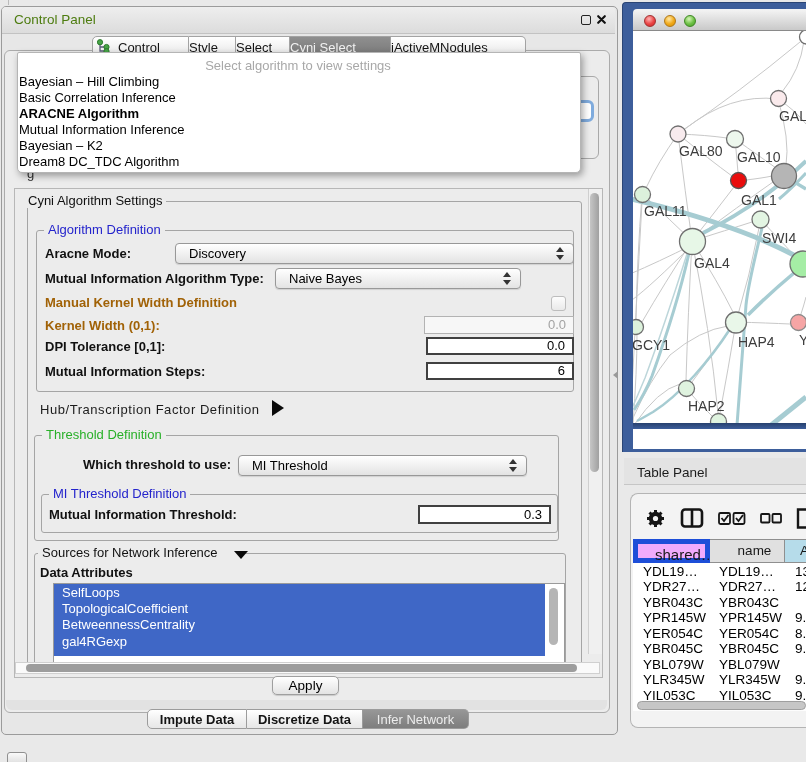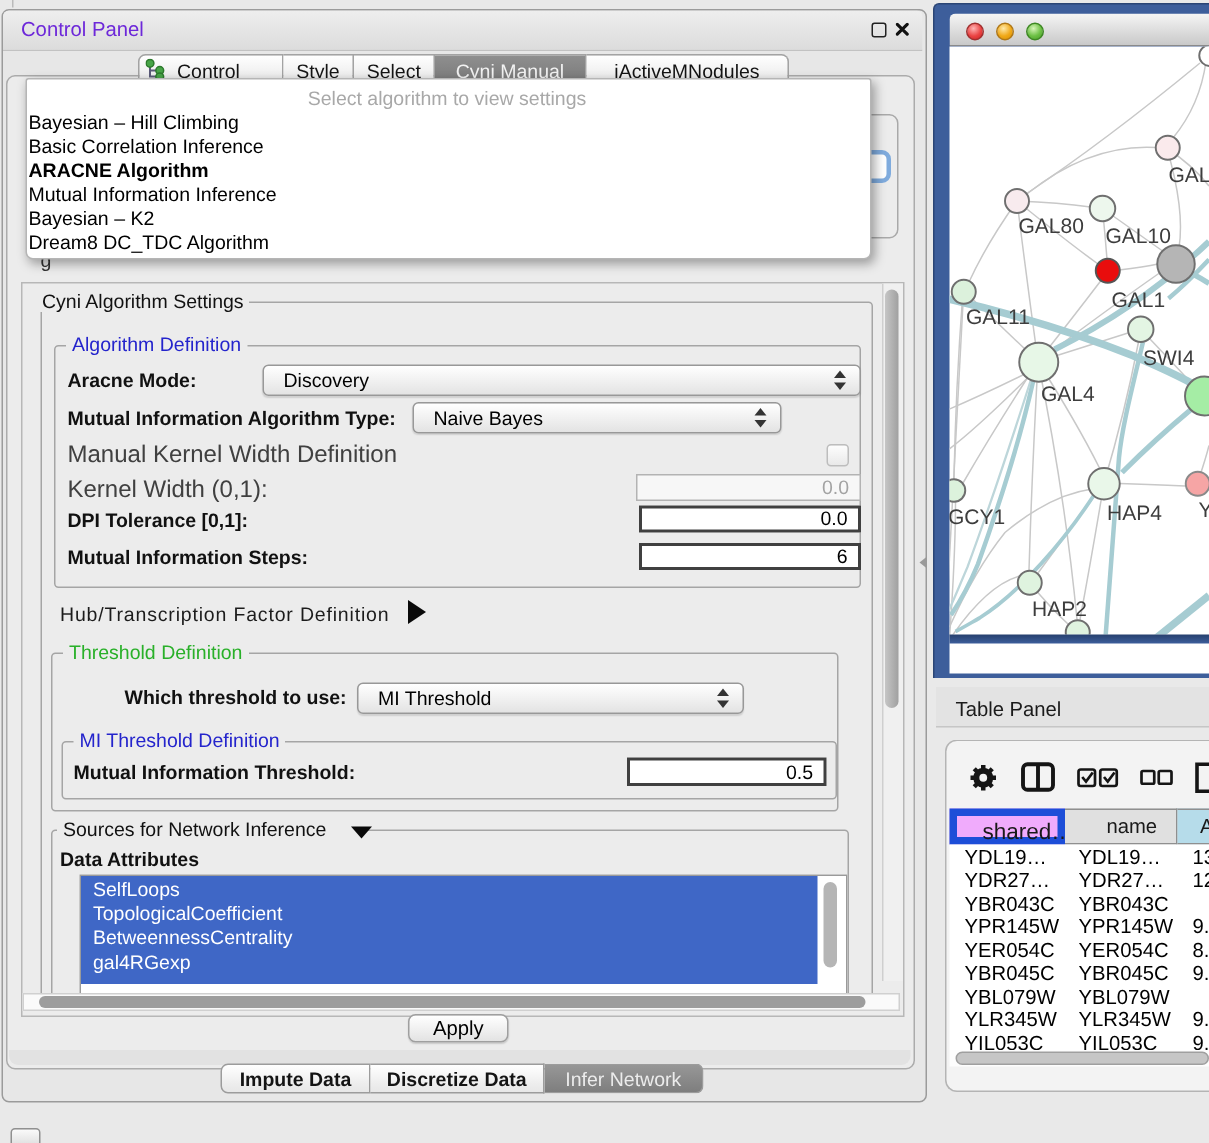--- a/index.html
+++ b/index.html
@@ -1,52 +1,52 @@
 <!DOCTYPE html>
 <html><head><meta charset="utf-8"><style>
 html,body{margin:0;padding:0;width:806px;height:762px;background:#e9e9e9;overflow:hidden}
 body{font-family:"Liberation Sans",sans-serif;position:relative}
 .a{position:absolute}
 .lbl{position:absolute;font-size:13px;font-weight:bold;color:#111;white-space:nowrap}
-.glbl{position:absolute;font-size:16px;font-weight:normal;color:#404040;white-space:nowrap}
+.glbl{position:absolute;font-size:13px;font-weight:bold;color:#a16207;white-space:nowrap}
 .gt{position:absolute;font-size:13px;padding:0 4px;background:#ececec;white-space:nowrap;line-height:14px}
 .grp{position:absolute;border:1px solid #a5a5a5;border-radius:3px}
 .combo{position:absolute;height:21px;border:1px solid #989898;border-radius:4px;background:linear-gradient(#ffffff,#e3e3e3);font-size:13px;color:#000;line-height:20px;padding-left:13px;box-sizing:border-box;box-shadow:0 1px 1px rgba(0,0,0,.12)}
 .arrs{position:absolute;right:9px;top:3px;width:8px;display:block}
 .tup{display:block;width:0;height:0;border-left:4px solid transparent;border-right:4px solid transparent;border-bottom:5px solid #333;margin-bottom:3px}
 .tdn{display:block;width:0;height:0;border-left:4px solid transparent;border-right:4px solid transparent;border-top:5px solid #333}
 .fld{position:absolute;box-sizing:border-box;font-size:13px;text-align:right;padding-right:7px}
-.tabseg{position:absolute;height:22px;box-sizing:border-box;border:1px solid #a3a3a3;border-left:none;background:linear-gradient(#ffffff,#ededed 70%,#e7e7e7);font-size:13px;color:#141414;text-align:center;line-height:21px}
+.tabseg{position:absolute;height:22px;box-sizing:border-box;border:1px solid #a3a3a3;border-left:none;background:linear-gradient(#ffffff,#ededed 70%,#e7e7e7);font-size:13px;color:#141414;text-align:left;line-height:21px}
 .btabseg{position:absolute;top:709px;height:20px;box-sizing:border-box;border:1px solid #9c9c9c;border-left:none;background:linear-gradient(#ffffff,#ededed 70%,#e7e7e7);font-size:13px;font-weight:bold;color:#141414;text-align:center;line-height:19px}
 </style></head>
 <body>
 
 <div class="a" style="left:8px;top:0;width:1px;height:5px;background:#bbb"></div>
 
 <div class="a" style="left:1px;top:6px;width:615px;height:727px;border:1px solid #9b9b9b;border-radius:5px;background:#e7e7e7"></div>
 <div class="a" style="left:2px;top:7px;width:613px;height:26px;background:linear-gradient(#eeeeee,#dcdcdc);border-bottom:1px solid #c2c2c2;border-radius:4px 4px 0 0"></div>
-<div class="a" style="left:14px;top:12px;font-size:13.5px;color:#6d28d9">Control Panel</div>
+<div class="a" style="left:14px;top:12px;font-size:13.5px;color:#4d7c0f">Control Panel</div>
 <div class="a" style="left:581px;top:15px;width:8px;height:8px;border:1.5px solid #222;border-radius:2px"></div>
 <svg class="a" style="left:597px;top:15px" width="9" height="9" viewBox="0 0 9 9">
     <path d="M1.2,1.2 L7.8,7.8 M7.8,1.2 L1.2,7.8" stroke="#111" stroke-width="2.1" stroke-linecap="round"></path>
   </svg>
 
 <div class="a" style="left:4px;top:50px;width:604px;height:661px;border:1px solid #ababab;border-radius:6px;background:#ececec"></div>
 
 <div id="toptabs">
 <div class="tabseg" style="left:92px;top:36px;width:97px;border-left:1px solid #a3a3a3;border-radius:5px 0 0 5px;padding-left:25px;text-align:left">Control</div>
 <svg class="a" style="left:97px;top:39px" width="14" height="15" viewBox="0 0 14 15">
       <path d="M3,4 L3,12 L8,12 M3,8 L8,8" stroke="#5a5a78" stroke-width="1.3" fill="none"></path>
       <circle cx="3" cy="3.2" r="2.6" fill="#47a447" stroke="#2d7a2d"></circle>
       <circle cx="9.5" cy="8" r="2.6" fill="#47a447" stroke="#2d7a2d"></circle>
       <circle cx="9.5" cy="12.2" r="2.6" fill="#47a447" stroke="#2d7a2d"></circle>
     </svg>
 <div class="tabseg" style="left:189px;top:36px;width:47px">Style</div>
 <div class="tabseg" style="left:236px;top:36px;width:54px">Select</div>
-<div class="tabseg" style="left:290px;top:36px;width:101px;background:linear-gradient(#8f8f8f,#777777);color:#f2f2f2">Cyni Manual</div>
+<div class="tabseg" style="left:290px;top:36px;width:101px;background:linear-gradient(#8f8f8f,#777777);color:#f2f2f2">Cyni Select</div>
 <div class="tabseg" style="left:391px;top:36px;width:135px;border-radius:0 5px 5px 0">jActiveMNodules</div>
 </div>
 
 <div class="a" style="left:560px;top:76px;width:37px;height:81px;border:1px solid #a9a9a9;border-radius:6px;background:#ececec"></div>
 <div class="a" style="left:550px;top:100px;width:44px;height:22px;border:3px solid #7fabdd;border-radius:6px;background:#fff;box-sizing:border-box"></div>
 <div class="a" style="left:27px;top:166px;font-size:13px;color:#333">g</div>
 
 <div class="a" style="left:14px;top:188px;width:587px;height:488px;border:1px solid #b7b7b7"></div>
 <div class="a" style="left:588px;top:189px;width:13px;height:465px;background:#f0f0f0;border-left:1px solid #cfcfcf"></div>
 <div class="a" style="left:590px;top:193px;width:9px;height:279px;border-radius:4.5px;background:linear-gradient(90deg,#c6c6c6,#a0a0a0)"></div>
@@ -75,29 +75,29 @@
 <div class="fld" style="left:426px;top:337px;width:148px;height:18px;border:2px solid #404040;background:#fff;color:#000;line-height:14px">0.0</div>
 <div class="lbl" style="left:45px;top:364px">Mutual Information Steps:</div>
 <div class="fld" style="left:426px;top:362px;width:148px;height:18px;border:2px solid #404040;background:#fff;color:#000;line-height:14px">6</div>
 
 <div class="a" style="left:40px;top:402px;font-size:13px;letter-spacing:0.55px;color:#1c1c1c">Hub/Transcription Factor Definition</div>
 <div class="a" style="left:272px;top:400px;width:0;height:0;border-top:8px solid transparent;border-bottom:8px solid transparent;border-left:12px solid #0a0a0a"></div>
 
 <div class="grp" style="left:34px;top:435px;width:523px;height:104px"></div>
 <div class="gt" style="left:42px;top:428px;color:#29b029">Threshold Definition</div>
 <div class="lbl" style="left:83px;top:457px">Which threshold to use:</div>
-<div class="combo" style="left:238px;top:455px;width:258px">MI Threshold<span class="arrs">
+<div class="combo" style="left:238px;top:455px;width:289px">MI Threshold<span class="arrs">
       <span class="tup"></span>
       <span class="tdn"></span>
     </span></div>
 
 <div class="grp" style="left:41px;top:494px;width:515px;height:37px"></div>
 <div class="gt" style="left:49px;top:487px;color:#2424cc">MI Threshold Definition</div>
 <div class="lbl" style="left:49px;top:507px">Mutual Information Threshold:</div>
-<div class="fld" style="left:418px;top:505px;width:133px;height:19px;border:2px solid #404040;background:#fff;color:#000;line-height:15px">0.5</div>
+<div class="fld" style="left:418px;top:505px;width:133px;height:19px;border:2px solid #404040;background:#fff;color:#000;line-height:15px">0.3</div>
 
 <div class="grp" style="left:34px;top:553px;width:530px;height:119px"></div>
 <div class="gt" style="left:38px;top:546px;color:#111;padding-right:26px">Sources for Network Inference</div>
 <div class="a" style="left:234px;top:551px;width:0;height:0;border-left:7px solid transparent;border-right:7px solid transparent;border-top:8.5px solid #0a0a0a"></div>
 <div class="lbl" style="left:40px;top:565px">Data Attributes</div>
 <div class="a" style="left:53px;top:583px;width:510px;height:79px;background:#fff;border:1px solid #9a9a9a"></div>
 <div class="a" style="left:54px;top:584px;width:491px;height:72px;background:#3f67c6"></div>
 <div class="a" style="left:62px;top:585px;font-size:13px;color:#fff;line-height:16.2px">SelfLoops<br>TopologicalCoefficient<br>BetweennessCentrality<br>gal4RGexp</div>
 <div class="a" style="left:549px;top:588px;width:9px;height:57px;border-radius:4.5px;background:#b5b5b5"></div>
 <div class="a" style="left:15px;top:662px;width:585px;height:12px;background:#fafafa;border:1px solid #d0d0d0;box-sizing:border-box"></div>

